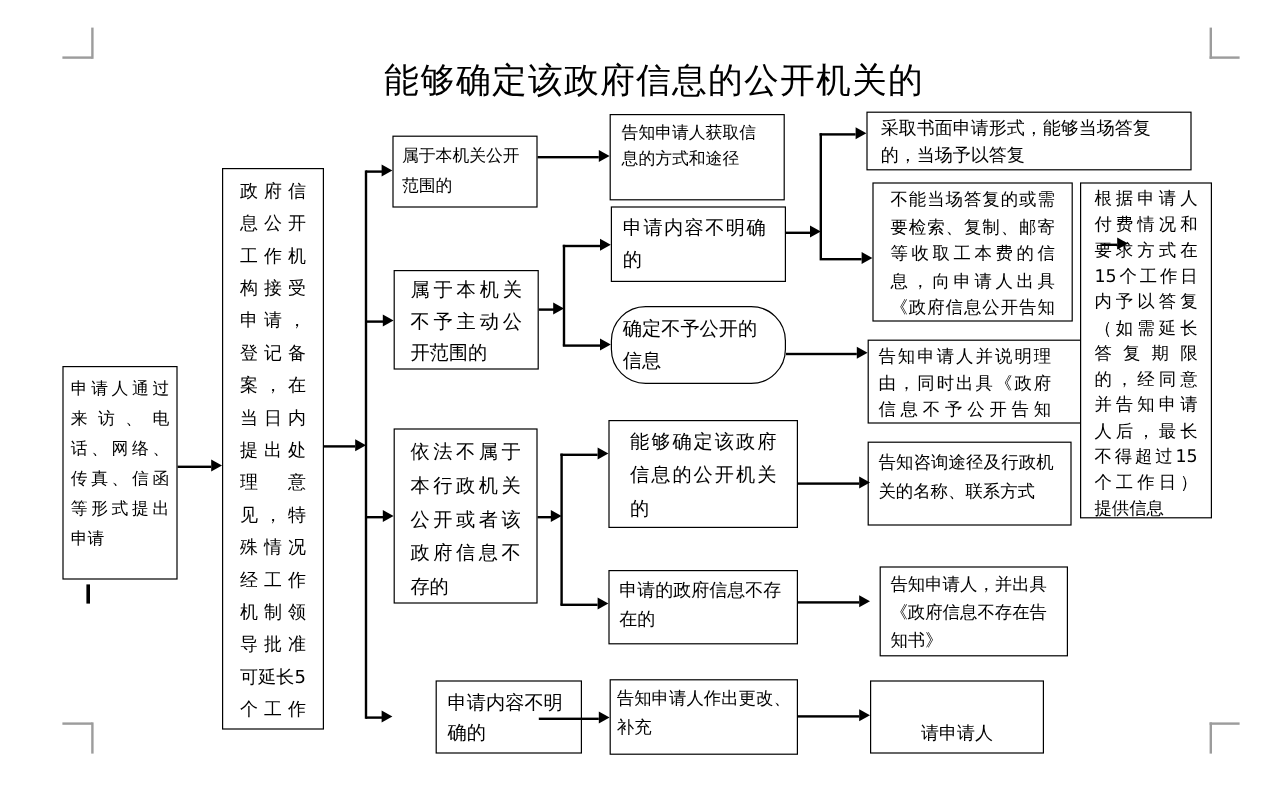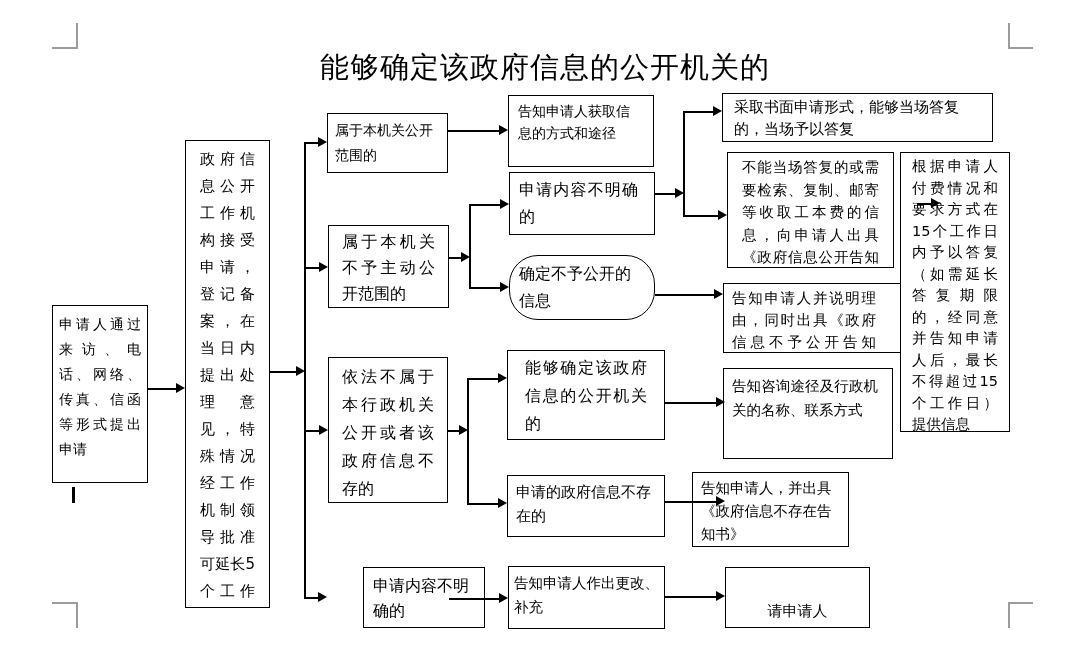--- a/index.html
+++ b/index.html
@@ -77,24 +77,24 @@
 
   <div class="box" style="left:722px;top:93px;width:271px;height:49px;font-size:15px;line-height:22px;padding:2px 18px 2px 11px;">
     <span>采取书面申请形式，能够当场答复的，当场予以答复</span>
   </div>
   <div class="box j" style="left:727px;top:152px;width:167px;height:116px;font-size:14.5px;line-height:22.5px;padding:3px 14px;">
     <span>不能当场答复的或需要检索、复制、邮寄等收取工本费的信息，向申请人出具《政府信息公开告知书》和收费方式</span>
   </div>
   <div class="box j" style="left:723px;top:283px;width:182px;height:70px;font-size:14.5px;line-height:22px;padding:3px 28px 3px 8px;">
     <span>告知申请人并说明理由，同时出具《政府信息不予公开告知书》</span>
   </div>
-  <div class="box j" style="left:723px;top:368px;width:170px;height:91px;font-size:14.5px;line-height:24px;padding:5px 14px 5px 8px;">
+  <div class="box j" style="left:723px;top:368px;width:170px;height:70px;font-size:14.5px;line-height:24px;padding:5px 14px 5px 8px;">
     <span>告知咨询途径及行政机关的名称、联系方式</span>
   </div>
-  <div class="box" style="left:692px;top:472px;width:157px;height:75px;font-size:14.5px;line-height:23px;padding:4px 8px;">
+  <div class="box" style="left:733px;top:472px;width:157px;height:75px;font-size:14.5px;line-height:23px;padding:4px 8px;">
     <span>告知申请人，并出具《政府信息不存在告知书》</span>
   </div>
   <div class="box c" style="left:725px;top:567px;width:145px;height:61px;font-size:15px;line-height:26px;padding:4px;">
     <span style="white-space:pre-line;">请申请人
 重新申请</span>
   </div>
 
   <div class="box j" style="left:900px;top:152px;width:110px;height:280px;font-size:14.5px;line-height:21.5px;padding:3px 11px;">
     <span>根据申请人付费情况和要求方式在15个工作日内予以答复（如需延长答复期限的，经同意并告知申请人后，最长不得超过15个工作日）提供信息</span>
   </div>

